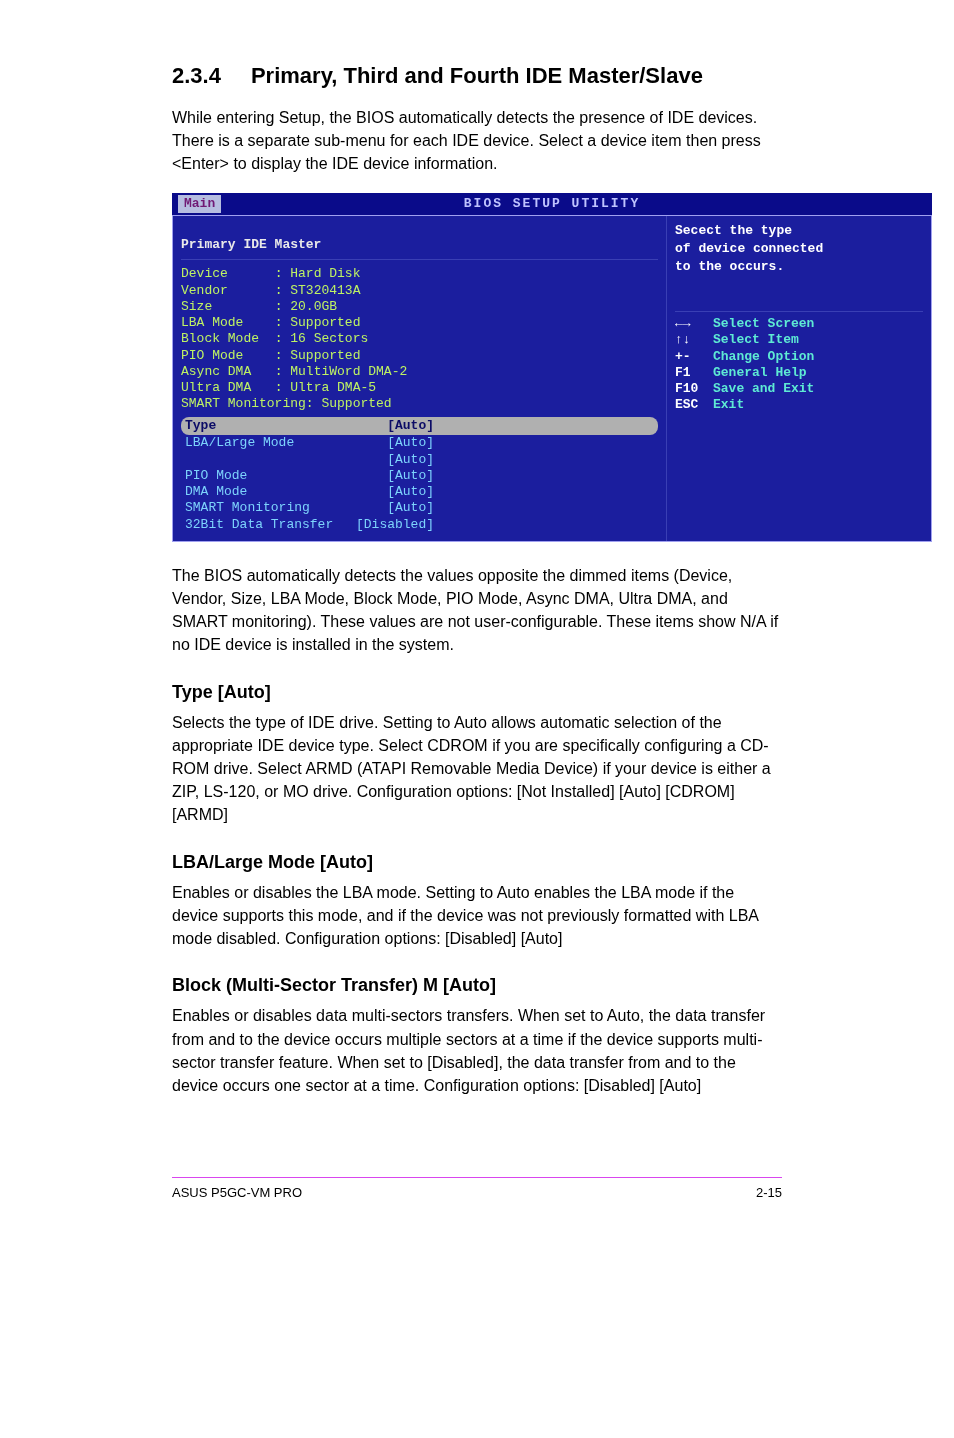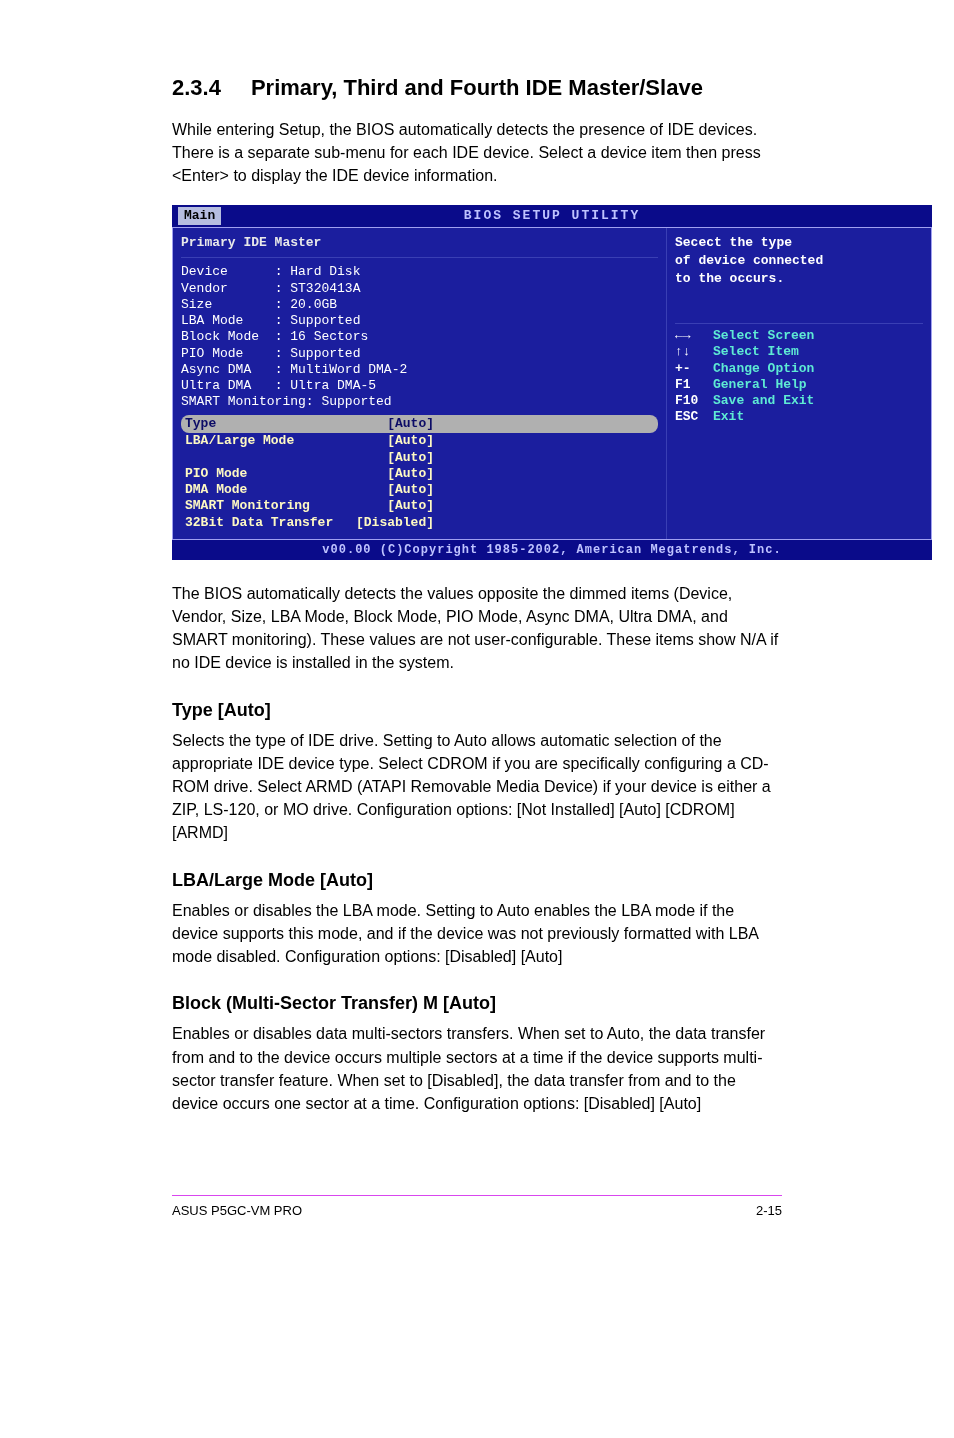--- a/index.html
+++ b/index.html
@@ -6,21 +6,21 @@
     margin: 0;
     padding: 0;
     font-family: Arial, Helvetica, sans-serif;
     background: #fff;
     color: #000;
     font-size: 16px;
     line-height: 1.45;
   }
   .page {
     width: 770px;
-    margin: 12px auto;
+    margin: 0 auto;
     padding: 60px 80px 40px 80px;
     box-sizing: border-box;
   }
   h2.section-title {
     font-size: 22px;
     font-weight: bold;
     margin: 0 0 14px 0;
   }
   h2.section-title .num {
     display: inline-block;
@@ -50,66 +50,66 @@
     position: relative;
     height: 22px;
     line-height: 22px;
     font-family: "Courier New", monospace;
   }
   .bios-tab {
     position: absolute;
     left: 6px;
     top: 2px;
     background: #b6bde0;
-    color: #000000;
+    color: #701a75;
     padding: 0 6px;
     font-weight: bold;
     height: 18px;
     line-height: 18px;
     letter-spacing: 0;
   }
   .bios-body {
     display: flex;
     border: 1px solid #a0a0f0;
     background: #1b1e9e;
   }
   .bios-left {
     flex: 1;
-    padding: 6px 8px 8px 8px;
+    padding: 20px 8px 8px 8px;
     color: #8e93d6;
   }
   .bios-left .title-row {
     color: #e9e9e9;
     font-weight: bold;
     margin-bottom: 6px;
     padding-bottom: 4px;
     border-bottom: 1px solid #3a3fb4;
   }
   .info-grid {
     white-space: pre;
-    color: #ffffff;
+    color: #bef264;
     line-height: 1.25;
   }
   .type-row {
     background: #b0b0b0;
     color: #0c0c66;
     font-weight: bold;
     padding: 0 4px;
     margin-top: 4px;
     display: flex;
     justify-content: flex-start;
     border-radius: 8px;
   }
   .type-row .v {
     margin-left: auto;
     margin-right: 220px;
   }
   .opt-row {
-    color: #fef9c3;
-    font-weight: bold;
+    color: #7dd3fc;
+    font-weight: normal;
     display: flex;
     padding: 0 4px;
     line-height: 1.25;
   }
   .opt-row .v {
     margin-left: auto;
     margin-right: 220px;
   }
   .bios-right {
     width: 248px;
@@ -218,21 +218,20 @@
         <div class="nav-keys">
           <div><span class="k">←→</span><span class="d">Select Screen</span></div>
           <div><span class="k">↑↓</span><span class="d">Select Item</span></div>
           <div><span class="k">+-</span><span class="d">Change Option</span></div>
           <div><span class="k">F1</span><span class="d">General Help</span></div>
           <div><span class="k">F10</span><span class="d">Save and Exit</span></div>
           <div><span class="k">ESC</span><span class="d">Exit</span></div>
         </div>
       </div>
     </div>
-    <div class="bios-footer">v00.00 (C)Copyright 1985-2002, American Megatrends, Inc.</div>
   </div>
 
   <p class="body">The BIOS automatically detects the values opposite the dimmed items (Device, Vendor, Size, LBA Mode, Block Mode, PIO Mode, Async DMA, Ultra DMA, and SMART monitoring). These values are not user-configurable. These items show N/A if no IDE device is installed in the system.</p>
 
   <h3 class="sub">Type [Auto]</h3>
   <p class="body">Selects the type of IDE drive. Setting to Auto allows automatic selection of the appropriate IDE device type. Select CDROM if you are specifically configuring a CD-ROM drive. Select ARMD (ATAPI Removable Media Device) if your device is either a ZIP, LS-120, or MO drive. Configuration options: [Not Installed] [Auto] [CDROM] [ARMD]</p>
 
   <h3 class="sub">LBA/Large Mode [Auto]</h3>
   <p class="body">Enables or disables the LBA mode. Setting to Auto enables the LBA mode if the device supports this mode, and if the device was not previously formatted with LBA mode disabled. Configuration options: [Disabled] [Auto]</p>
 

